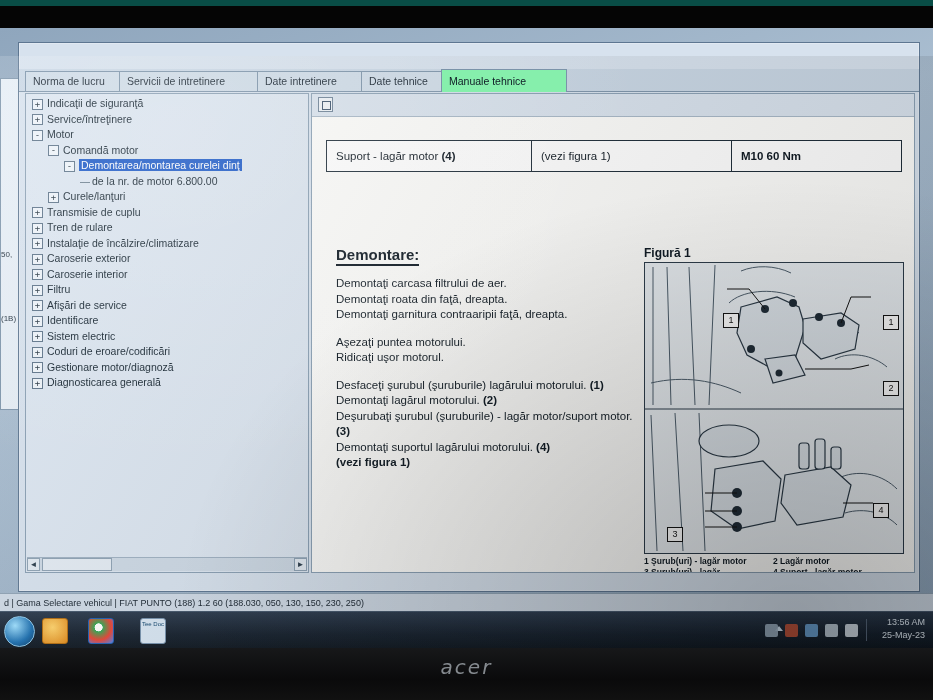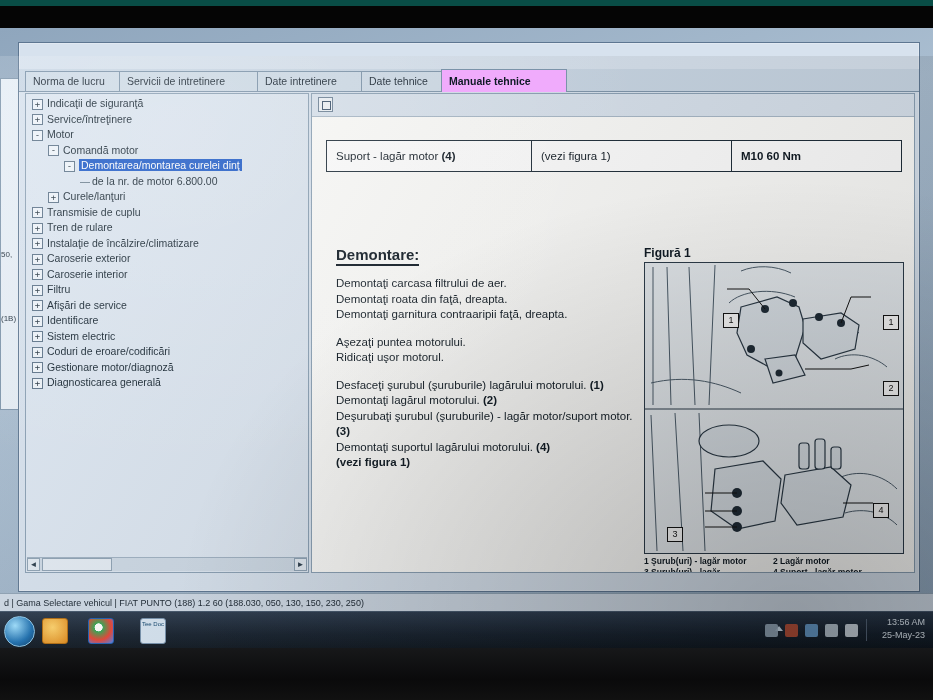--- a/index.html
+++ b/index.html
@@ -102,25 +102,25 @@
     line-height: 19px;
     padding: 0 7px;
     font-size: 10.5px;
     color: #14212d;
     background: #cfdce8;
     border: 1px solid #7b93a9;
     border-bottom: none;
     white-space: nowrap;
   }
   .tab.active {
-    background: #f0abfc;
+    background: #86efac;
     top: 0;
     height: 22px;
     line-height: 22px;
-    font-weight: bold;
+    font-weight: normal;
     z-index: 5;
     color: #0e1a24;
   }
   
   .tree-pane {
     position: absolute;
     left: 6px; top: 50px;
     width: 282px; height: 478px;
     background: #dce6f1;
     border: 1px solid #8aa0b4;
@@ -531,13 +531,14 @@
       <div class="clock">
         <div>13:56 AM</div>
         <div>25-May-23</div>
       </div>
     </div>
 
     <div class="glare"></div>
   </div>
 
   <div class="bezel-bottom"></div>
+  <div class="acer-logo">acer</div>
 </div>
 
 </body></html>

